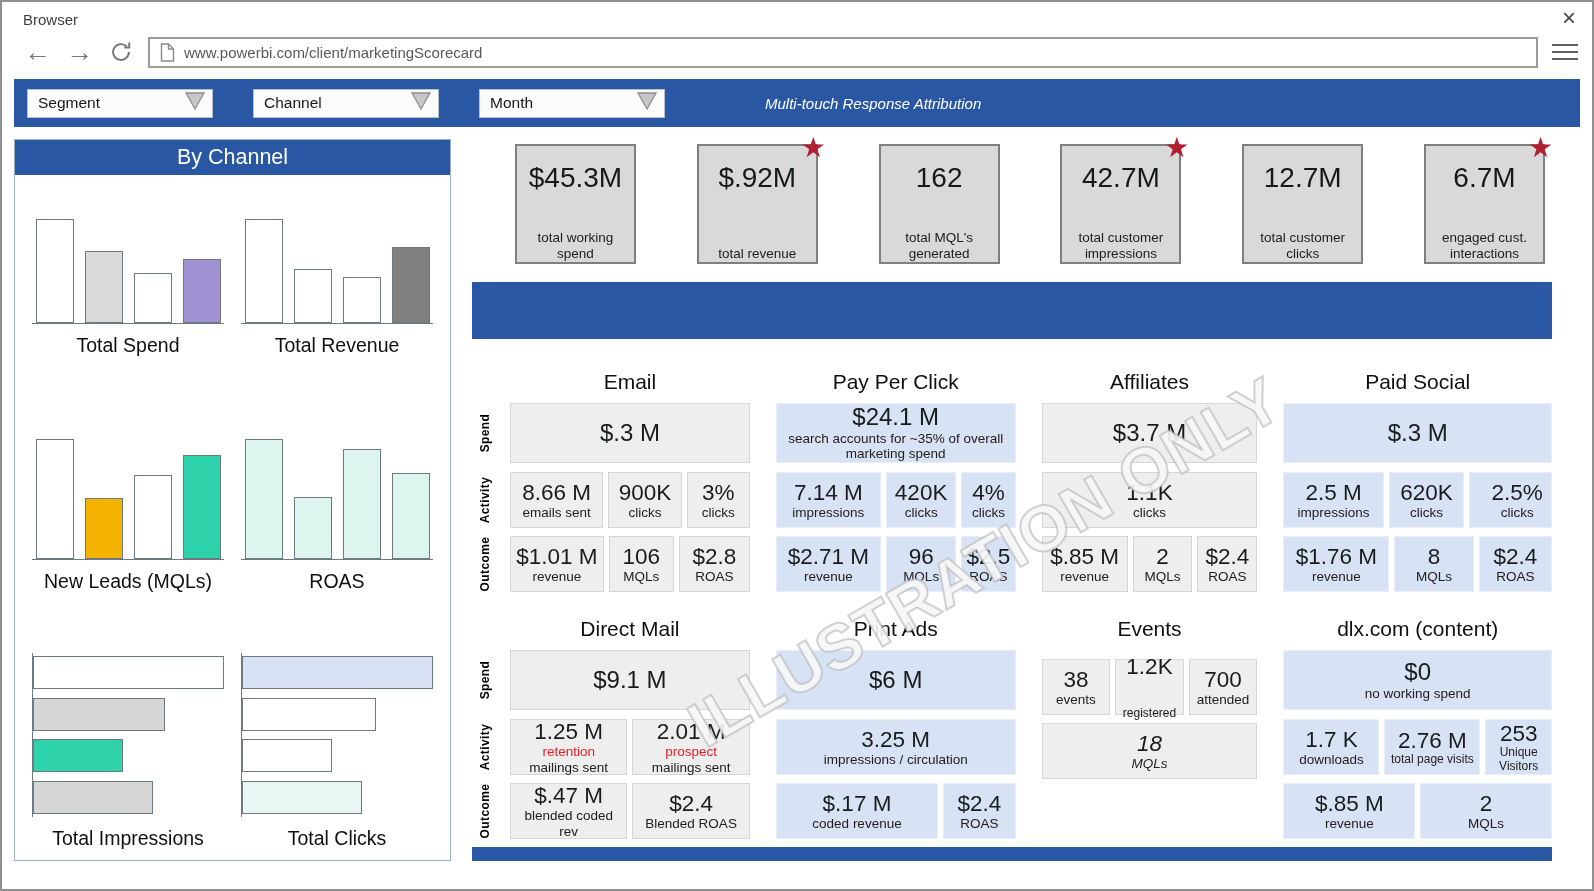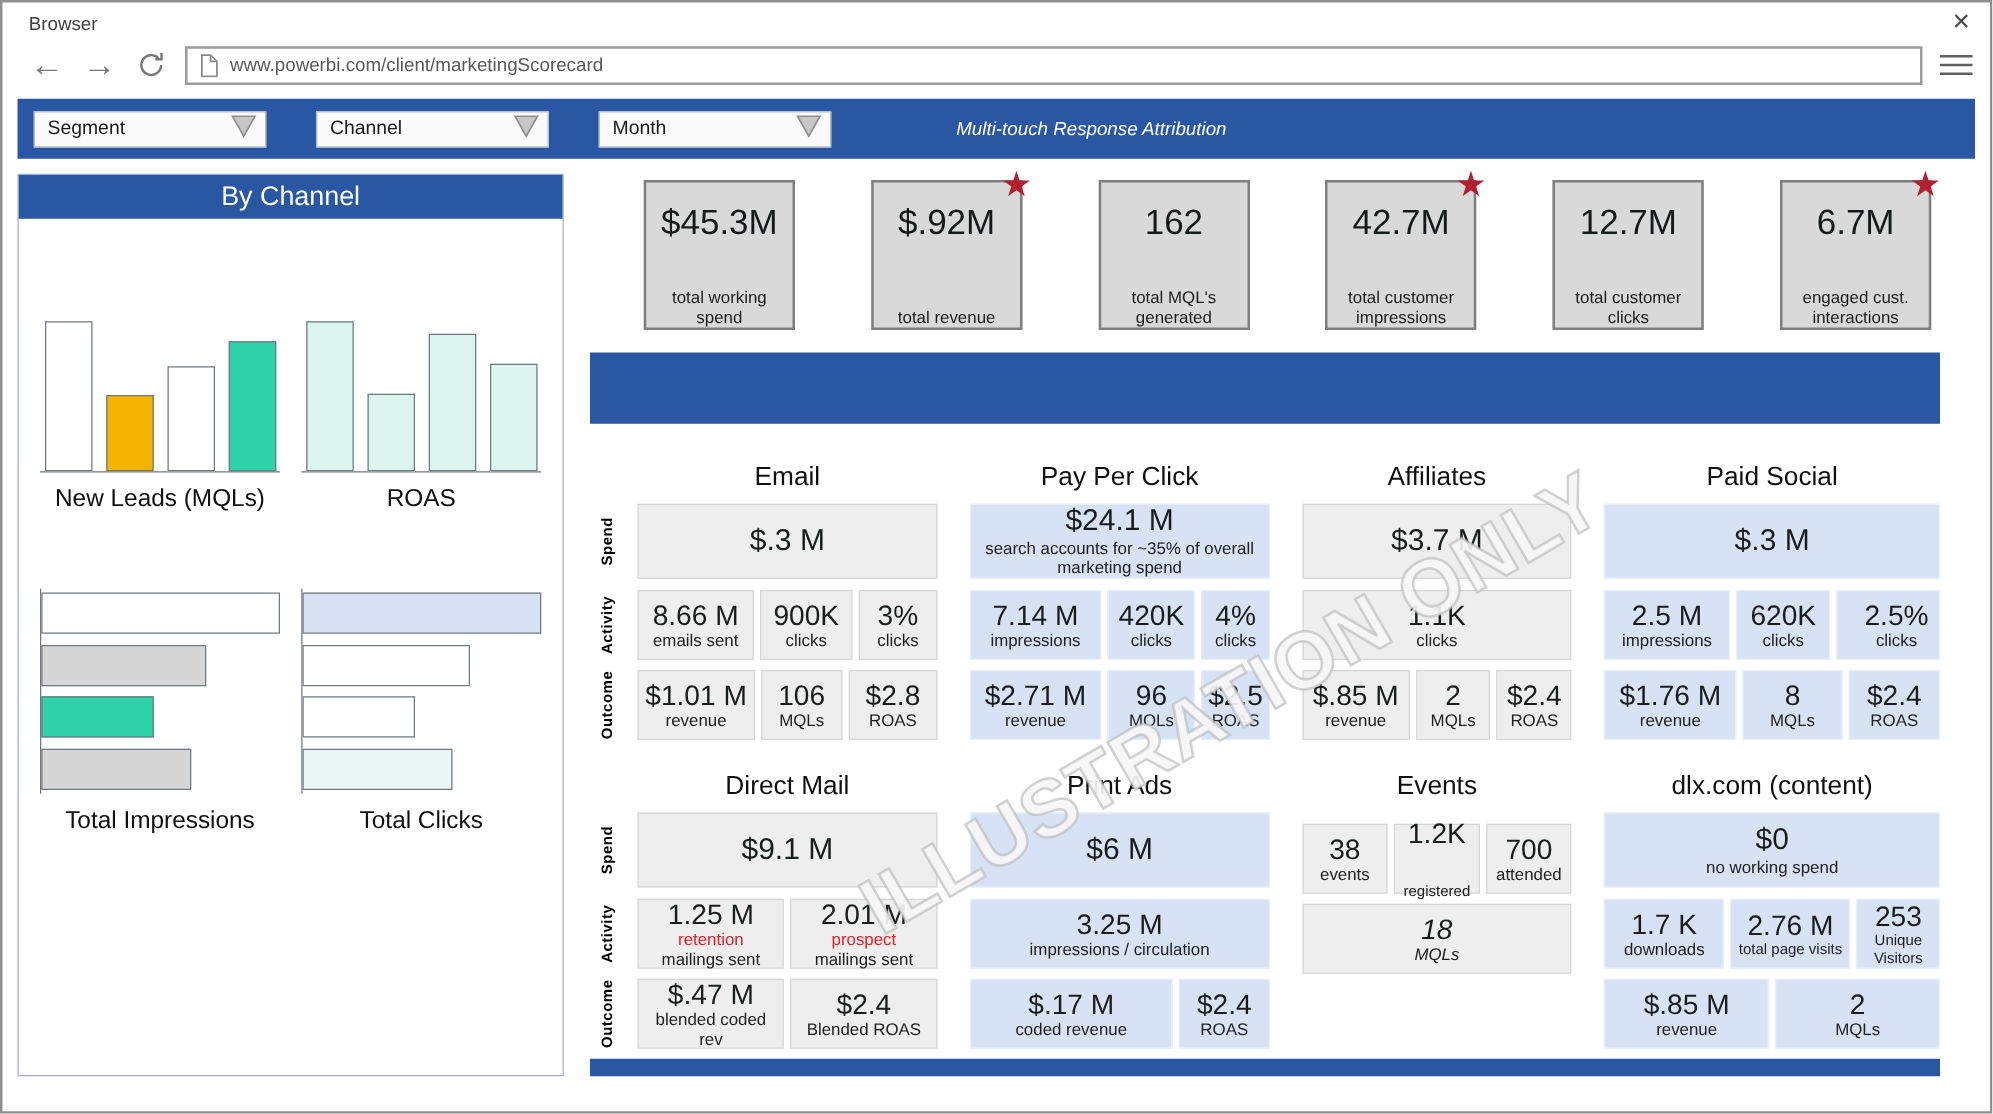--- a/index.html
+++ b/index.html
@@ -127,20 +127,40 @@
           </svg></span>
     </div>
     <span class="attr-title">Multi-touch Response Attribution</span>
   </div>
 
   <div class="main">
 
     <div class="left-panel">
       <div class="panel-header">By Channel</div>
       <div id="left-charts">
+          <div class="chart-row r1">
+            <div class="vchart">
+              <div class="vplot">
+                <div class="vbar" style="height: 100%; background: rgb(255, 255, 255);"></div>
+                <div class="vbar" style="height: 69%; background: rgb(217, 217, 217);"></div>
+                <div class="vbar" style="height: 48%; background: rgb(255, 255, 255);"></div>
+                <div class="vbar" style="height: 62%; background: rgb(161, 145, 210);"></div>
+              </div>
+              <div class="chart-label">Total Spend</div>
+            </div>
+            <div class="vchart">
+              <div class="vplot">
+                <div class="vbar" style="height: 100%; background: rgb(255, 255, 255);"></div>
+                <div class="vbar" style="height: 52%; background: rgb(255, 255, 255);"></div>
+                <div class="vbar" style="height: 44%; background: rgb(255, 255, 255);"></div>
+                <div class="vbar" style="height: 73%; background: rgb(128, 128, 128);"></div>
+              </div>
+              <div class="chart-label">Total Revenue</div>
+            </div>
+          </div>
           <div class="chart-row r2">
             <div class="vchart">
               <div class="vplot">
                 <div class="vbar" style="height: 100%; background: rgb(255, 255, 255);"></div>
                 <div class="vbar" style="height: 51%; background: rgb(245, 179, 1);"></div>
                 <div class="vbar" style="height: 70%; background: rgb(255, 255, 255);"></div>
                 <div class="vbar" style="height: 87%; background: rgb(46, 211, 171);"></div>
               </div>
               <div class="chart-label">New Leads (MQLs)</div>
             </div>

